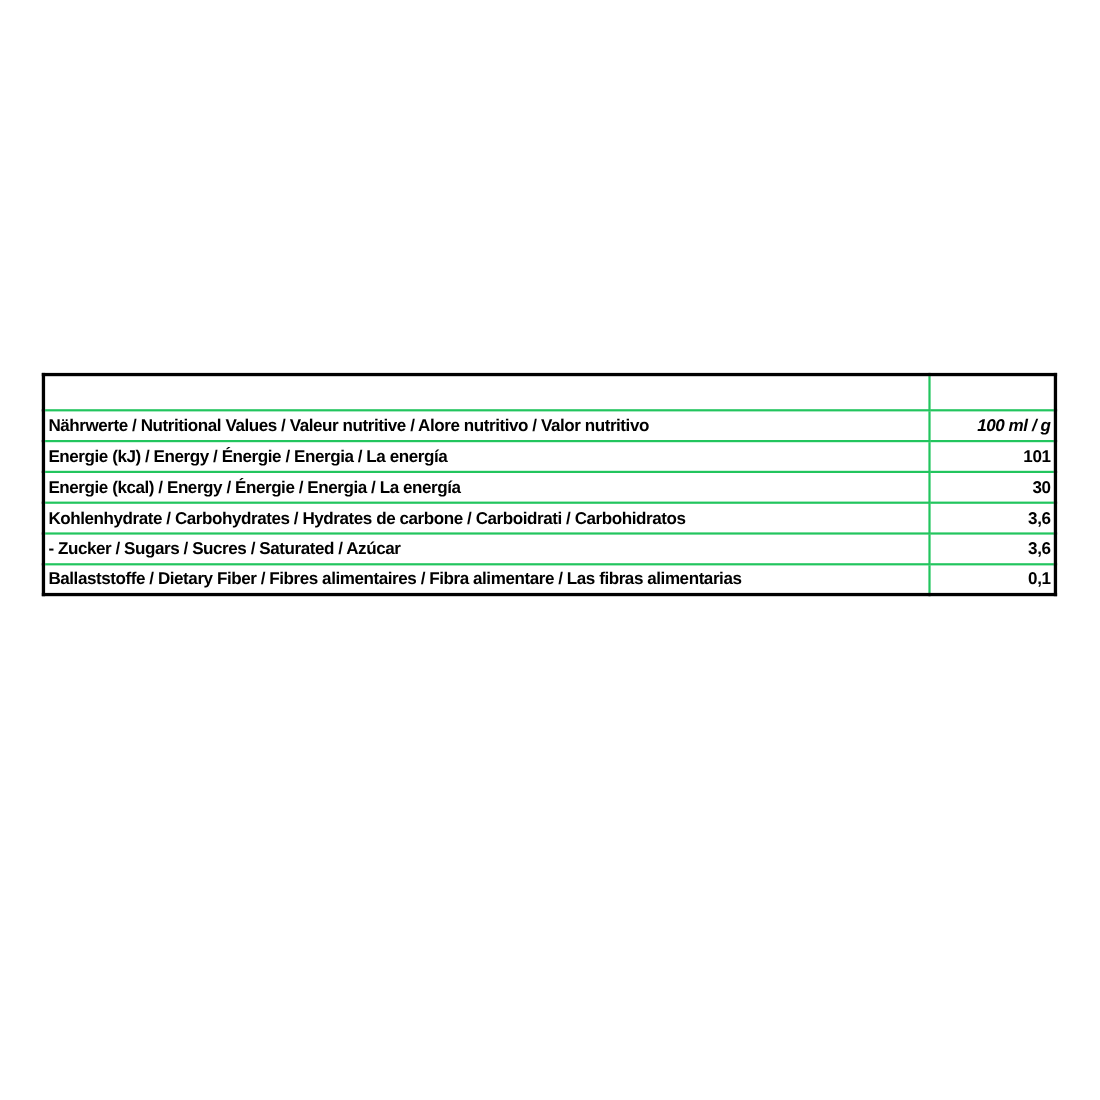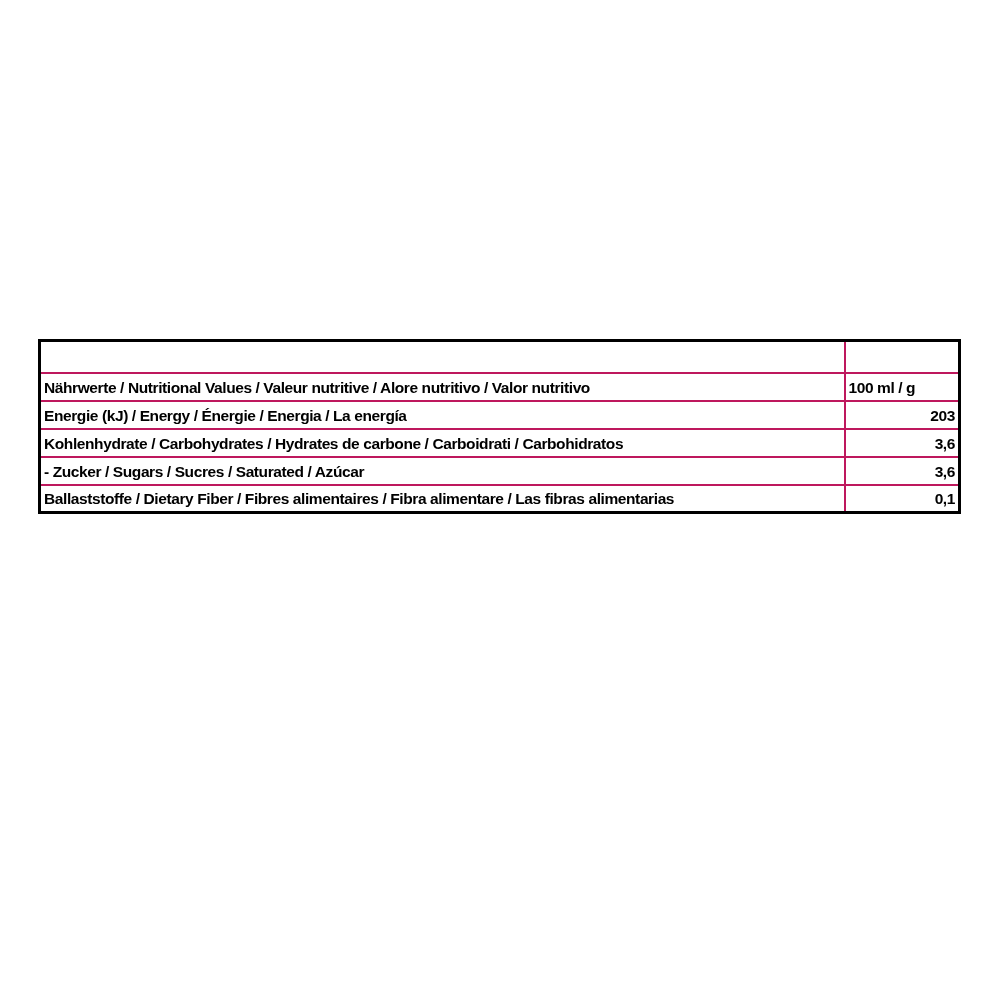--- a/index.html
+++ b/index.html
@@ -24,36 +24,36 @@
   }
   table.nutri-table {
     border-collapse: collapse;
     table-layout: fixed;
     width: 920px;
     border: 3px solid #000000;
   }
   table.nutri-table col.col-label { width: 805px; }
   table.nutri-table col.col-value { width: 115px; }
   table.nutri-table td {
-    border: 2px solid #be185d;
+    border: 2px solid #22c55e;
     color: #000000;
     font-weight: bold;
     font-size: 15.5px;
     letter-spacing: -0.4px;
     vertical-align: bottom;
     padding: 0 3px 3px 3px;
     white-space: nowrap;
     overflow: hidden;
     line-height: 1.15;
   }
   tr.data-row { height: 28px; }
   tr.empty-row { height: 32px; }
   tr.last-row { height: 30px; }
   td.value-cell { text-align: right; }
-  tr.header-row td.value-cell { text-align: left; }
+  tr.header-row td.value-cell { text-align: right; font-style: italic; }
   td.label-cell { text-align: left; }
 </style>
 </head>
 <body>
 
 <div class="page">
   <div class="table-wrap">
     <table class="nutri-table">
       <colgroup>
         <col class="col-label">
@@ -63,21 +63,25 @@
         <tr class="empty-row">
           <td class="label-cell"></td>
           <td class="value-cell"></td>
         </tr>
         <tr class="data-row header-row">
           <td class="label-cell">Nährwerte / Nutritional Values / Valeur nutritive / Alore nutritivo / Valor nutritivo</td>
           <td class="value-cell">100 ml / g</td>
         </tr>
         <tr class="data-row">
           <td class="label-cell">Energie (kJ) / Energy / Énergie / Energia / La energía</td>
-          <td class="value-cell">203</td>
+          <td class="value-cell">101</td>
+        </tr>
+        <tr class="data-row">
+          <td class="label-cell">Energie (kcal) / Energy / Énergie / Energia / La energía</td>
+          <td class="value-cell">30</td>
         </tr>
         <tr class="data-row">
           <td class="label-cell">Kohlenhydrate / Carbohydrates / Hydrates de carbone / Carboidrati / Carbohidratos</td>
           <td class="value-cell">3,6</td>
         </tr>
         <tr class="data-row">
           <td class="label-cell">- Zucker / Sugars / Sucres / Saturated / Azúcar</td>
           <td class="value-cell">3,6</td>
         </tr>
         <tr class="data-row">

